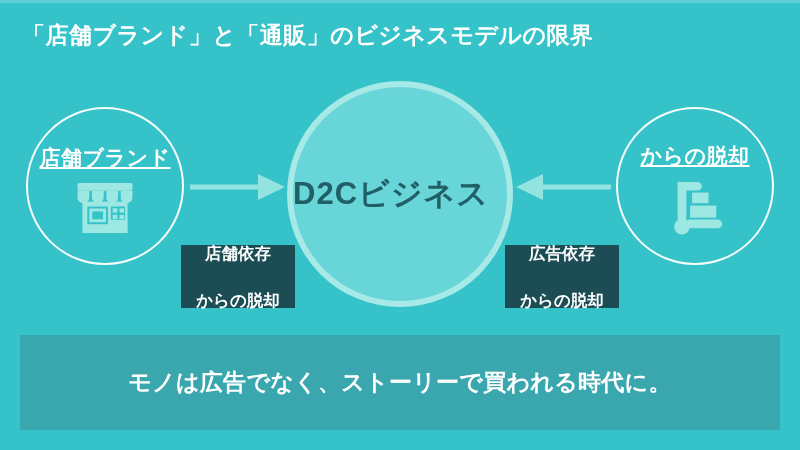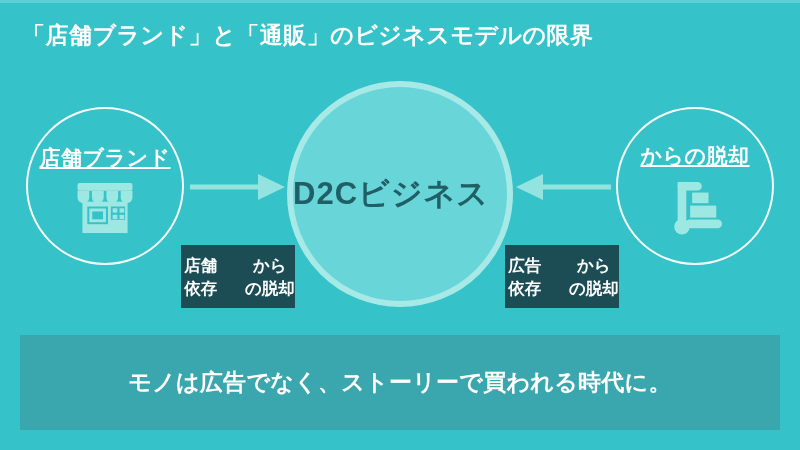--- a/index.html
+++ b/index.html
@@ -42,21 +42,21 @@
   }
   .center-label { font-size: 31px; color: #215f66; letter-spacing: 1px; }
 
   .arrow { position: absolute; top: 171px; color: #93e4e0; line-height: 0; z-index: 0; }
   .arrow.to-right { left: 188px; }
   .arrow.to-left  { left: 513px; }
 
   .badge {
     position: absolute; top: 245px; width: 114px; height: 63px;
     background: #1c4d55;
-    display: flex; flex-direction: row; align-items: center; justify-content: center;
+    display: flex; flex-direction: column; align-items: center; justify-content: center;
     font-size: 16.5px; line-height: 1.35; text-align: center;
     z-index: 2; color: #ffffff; gap: 24px;
   }
   .badge.left  { left: 181px; }
   .badge.right { left: 505px; }
 
   .footer-panel {
     position: absolute; left: 20px; top: 335px;
     width: 760px; height: 95px; background: #3aa7ae;
     display: flex; flex-direction: column; align-items: center; justify-content: center;

